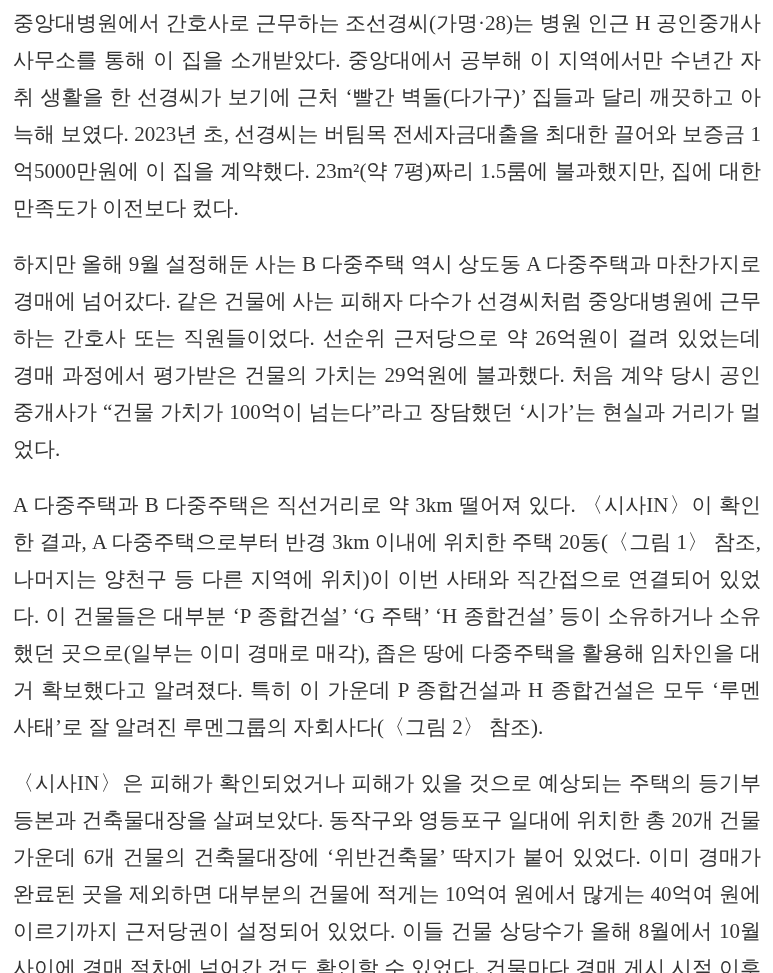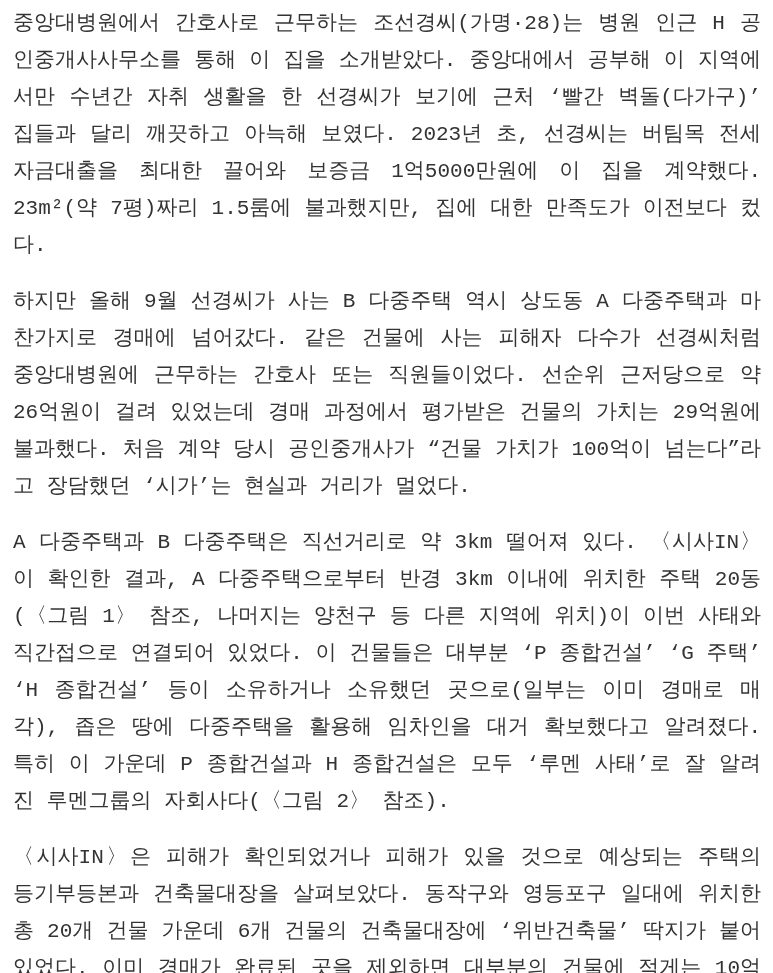--- a/index.html
+++ b/index.html
@@ -8,35 +8,35 @@
     background: #ffffff;
   }
   .page {
     width: 773px;
     min-height: 973px;
     box-sizing: border-box;
     background: #ffffff;
     padding: 5px 12px 8px 13px;
   }
   .article p {
-    font-family: Liberation Mono, monospace;
+    font-family: Liberation Serif, serif;
     font-size: 21px;
     line-height: 37px;
     color: #333333;
     text-align: justify;
     margin: 0 0 19px 0;
     letter-spacing: 0px;
   }
   .article p:last-child {
     margin-bottom: 0;
   }
 </style>
 </head>
 <body>
 
 <div class="page">
   <div class="article">
     <p>중앙대병원에서 간호사로 근무하는 조선경씨(가명·28)는 병원 인근 H 공인중개사사무소를 통해 이 집을 소개받았다. 중앙대에서 공부해 이 지역에서만 수년간 자취 생활을 한 선경씨가 보기에 근처 ‘빨간 벽돌(다가구)’ 집들과 달리 깨끗하고 아늑해 보였다. 2023년 초, 선경씨는 버팀목 전세자금대출을 최대한 끌어와 보증금 1억5000만원에 이 집을 계약했다. 23m²(약 7평)짜리 1.5룸에 불과했지만, 집에 대한 만족도가 이전보다 컸다.</p>
-    <p>하지만 올해 9월 선경씨가 사는 B 다중주택 역시 상도동 A 다중주택과 마찬가지로 경매에 넘어갔다. 같은 건물에 사는 피해자 다수가 선경씨처럼 중앙대병원에 근무하는 간호사 또는 직원들이었다. 선순위 근저당으로 약 26억원이 걸려 있었는데 경매 과정에서 평가받은 건물의 가치는 29억원에 불과했다. 처음 계약 당시 공인중개사가 “건물 가치가 100억이 넘는다”라고 장담했던 ‘시가’는 현실과 거리가 멀었다.</p>
+    <p>하지만 올해 9월 설정해둔 사는 B 다중주택 역시 상도동 A 다중주택과 마찬가지로 경매에 넘어갔다. 같은 건물에 사는 피해자 다수가 선경씨처럼 중앙대병원에 근무하는 간호사 또는 직원들이었다. 선순위 근저당으로 약 26억원이 걸려 있었는데 경매 과정에서 평가받은 건물의 가치는 29억원에 불과했다. 처음 계약 당시 공인중개사가 “건물 가치가 100억이 넘는다”라고 장담했던 ‘시가’는 현실과 거리가 멀었다.</p>
     <p>A 다중주택과 B 다중주택은 직선거리로 약 3km 떨어져 있다. 〈시사IN〉이 확인한 결과, A 다중주택으로부터 반경 3km 이내에 위치한 주택 20동(〈그림 1〉 참조, 나머지는 양천구 등 다른 지역에 위치)이 이번 사태와 직간접으로 연결되어 있었다. 이 건물들은 대부분 ‘P 종합건설’ ‘G 주택’ ‘H 종합건설’ 등이 소유하거나 소유했던 곳으로(일부는 이미 경매로 매각), 좁은 땅에 다중주택을 활용해 임차인을 대거 확보했다고 알려졌다. 특히 이 가운데 P 종합건설과 H 종합건설은 모두 ‘루멘 사태’로 잘 알려진 루멘그룹의 자회사다(〈그림 2〉 참조).</p>
     <p>〈시사IN〉은 피해가 확인되었거나 피해가 있을 것으로 예상되는 주택의 등기부등본과 건축물대장을 살펴보았다. 동작구와 영등포구 일대에 위치한 총 20개 건물 가운데 6개 건물의 건축물대장에 ‘위반건축물’ 딱지가 붙어 있었다. 이미 경매가 완료된 곳을 제외하면 대부분의 건물에 적게는 10억여 원에서 많게는 40억여 원에 이르기까지 근저당권이 설정되어 있었다. 이들 건물 상당수가 올해 8월에서 10월 사이에 경매 절차에 넘어간 것도 확인할 수 있었다. 건물마다 경매 게시 시점 이후로, 임차인들이 부랴부랴 임차권 등기를 설정해둔 흔적 역시 등기부등본에 남아 있다. 건물당 최소 20가구 이상 산다고 가정하면, 피해 임차인은 최소 400가구를 넘을 것으로 추정된다. 통상 이 지역 전세·반전세 보증금이 1억원 이상이라는 점을 감안한다면, 전체 피해 보증금 규모 역시 수백억 원에 달한다.</p>
   </div>
 </div>
 
 </body></html>

